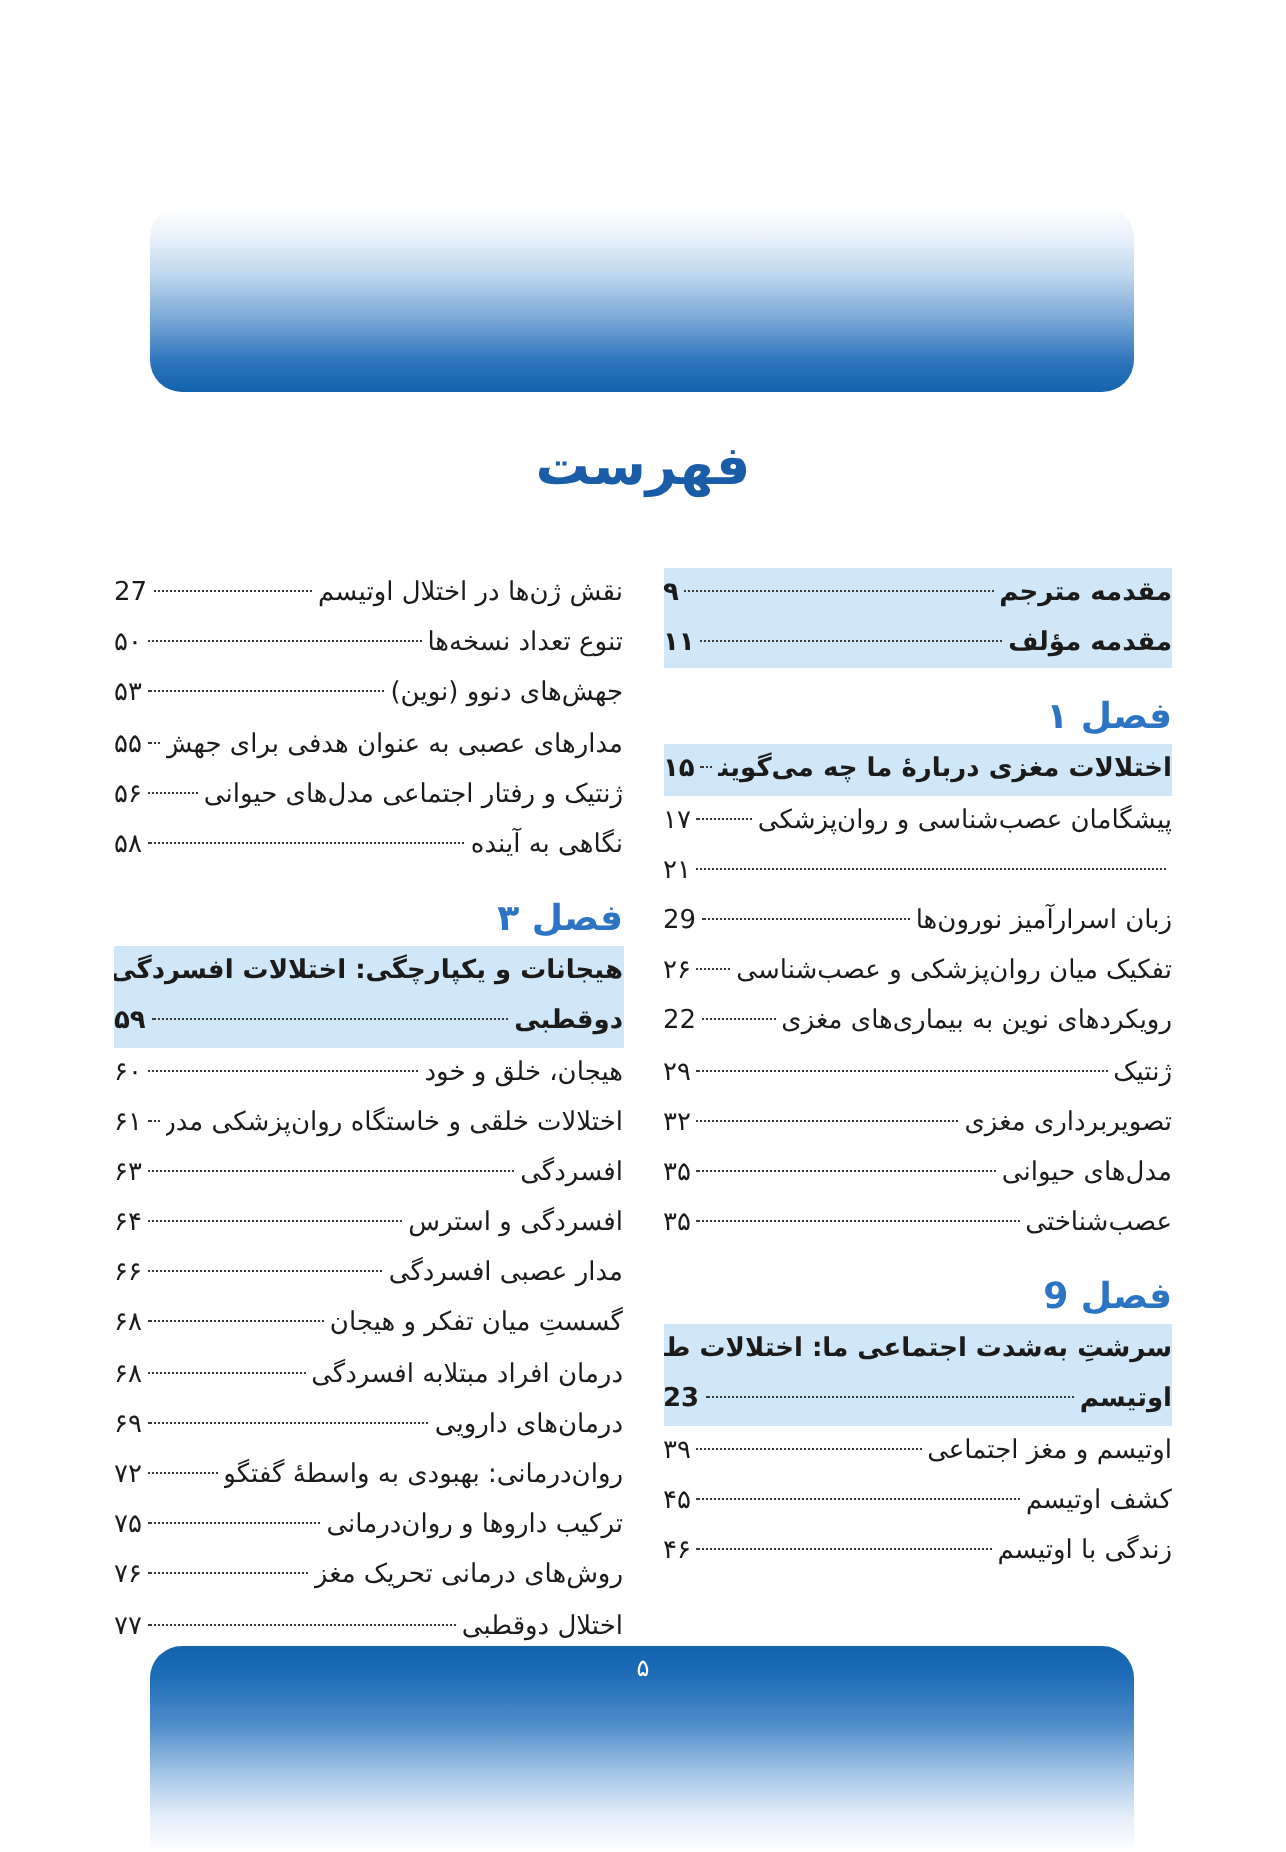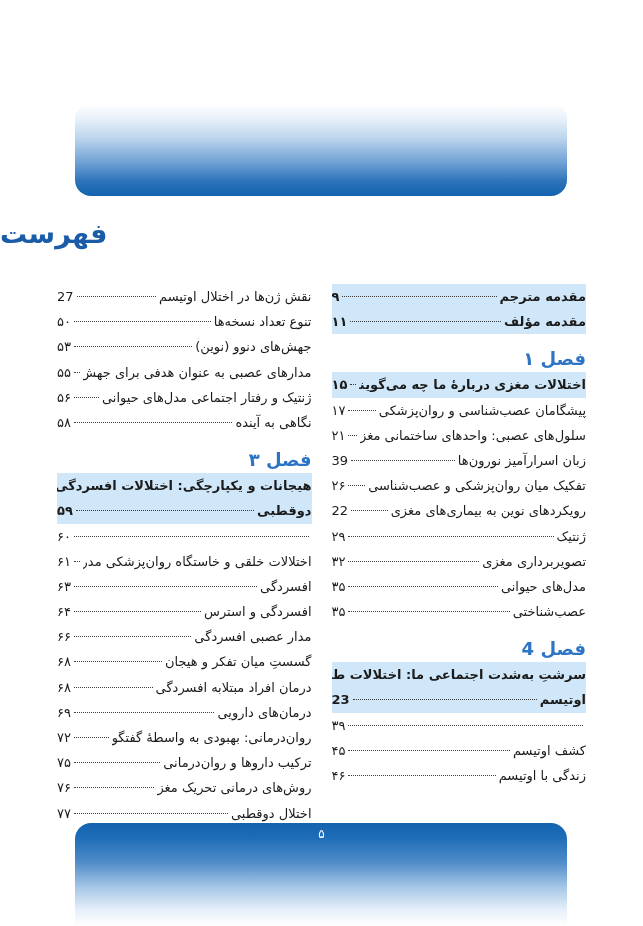--- a/index.html
+++ b/index.html
@@ -19,21 +19,21 @@
     color:var(--text);
     direction:rtl;
   }
   .header-band{
     position:absolute;left:75px;top:103px;width:492px;height:93px;
     border-radius:16px;
     background:linear-gradient(to bottom,#ffffff 0%,#eaf2fa 16%,#bcd5ed 38%,#6fa1d4 64%,#2a72ba 85%,var(--band-blue) 100%);
   }
   .page-title{
     position:absolute;top:218px;left:0;width:100%;
-    text-align:left;
+    text-align:center;
     font-size:27px;font-weight:bold;color:var(--title-blue);
   }
   .toc{
     position:absolute;top:284px;right:57px;left:57px;
     display:flex;gap:20px;
   }
   .col{flex:1;min-width:0;}
   .chapter{
     color:var(--chapter-blue);
     font-weight:bold;
@@ -96,30 +96,29 @@
         </div>
         <div class="entry">
           <div class="line">
             <span class="txt">پیشگامان عصب‌شناسی و روان‌پزشکی</span>
             <span class="leader"></span>
             <span class="pg">۱۷</span>
           </div>
         </div>
         <div class="entry">
           <div class="line">
-            <span class="txt">سلول‌های عصبی: واحدهای ساختمانی مغز</span>
             <span class="leader"></span>
             <span class="pg">۲۱</span>
           </div>
         </div>
         <div class="entry">
           <div class="line">
             <span class="txt">زبان اسرارآمیز نورون‌ها</span>
             <span class="leader"></span>
-            <span class="pg">39</span>
+            <span class="pg">29</span>
           </div>
         </div>
         <div class="entry">
           <div class="line">
             <span class="txt">تفکیک میان روان‌پزشکی و عصب‌شناسی</span>
             <span class="leader"></span>
             <span class="pg">۲۶</span>
           </div>
         </div>
         <div class="entry">
@@ -150,33 +149,34 @@
             <span class="pg">۳۵</span>
           </div>
         </div>
         <div class="entry">
           <div class="line">
             <span class="txt">عصب‌شناختی</span>
             <span class="leader"></span>
             <span class="pg">۳۵</span>
           </div>
         </div>
-        <div class="chapter">فصل 4</div>
+        <div class="chapter">فصل 9</div>
         <div class="entry bold">
           <div class="line">
             <span class="txt">سرشتِ به‌شدت اجتماعی ما: اختلالات طیف</span>
           </div>
           <div class="line">
             <span class="txt">اوتیسم</span>
             <span class="leader"></span>
             <span class="pg">23</span>
           </div>
         </div>
         <div class="entry">
           <div class="line">
+            <span class="txt">اوتیسم و مغز اجتماعی</span>
             <span class="leader"></span>
             <span class="pg">۳۹</span>
           </div>
         </div>
         <div class="entry">
           <div class="line">
             <span class="txt">کشف اوتیسم</span>
             <span class="leader"></span>
             <span class="pg">۴۵</span>
           </div>
@@ -238,20 +238,21 @@
             <span class="txt">هیجانات و یکپارچگی: اختلالات افسردگی و</span>
           </div>
           <div class="line">
             <span class="txt">دوقطبی</span>
             <span class="leader"></span>
             <span class="pg">۵۹</span>
           </div>
         </div>
         <div class="entry">
           <div class="line">
+            <span class="txt">هیجان، خلق و خود</span>
             <span class="leader"></span>
             <span class="pg">۶۰</span>
           </div>
         </div>
         <div class="entry">
           <div class="line">
             <span class="txt">اختلالات خلقی و خاستگاه روان‌پزشکی مدرن</span>
             <span class="leader"></span>
             <span class="pg">۶۱</span>
           </div>

